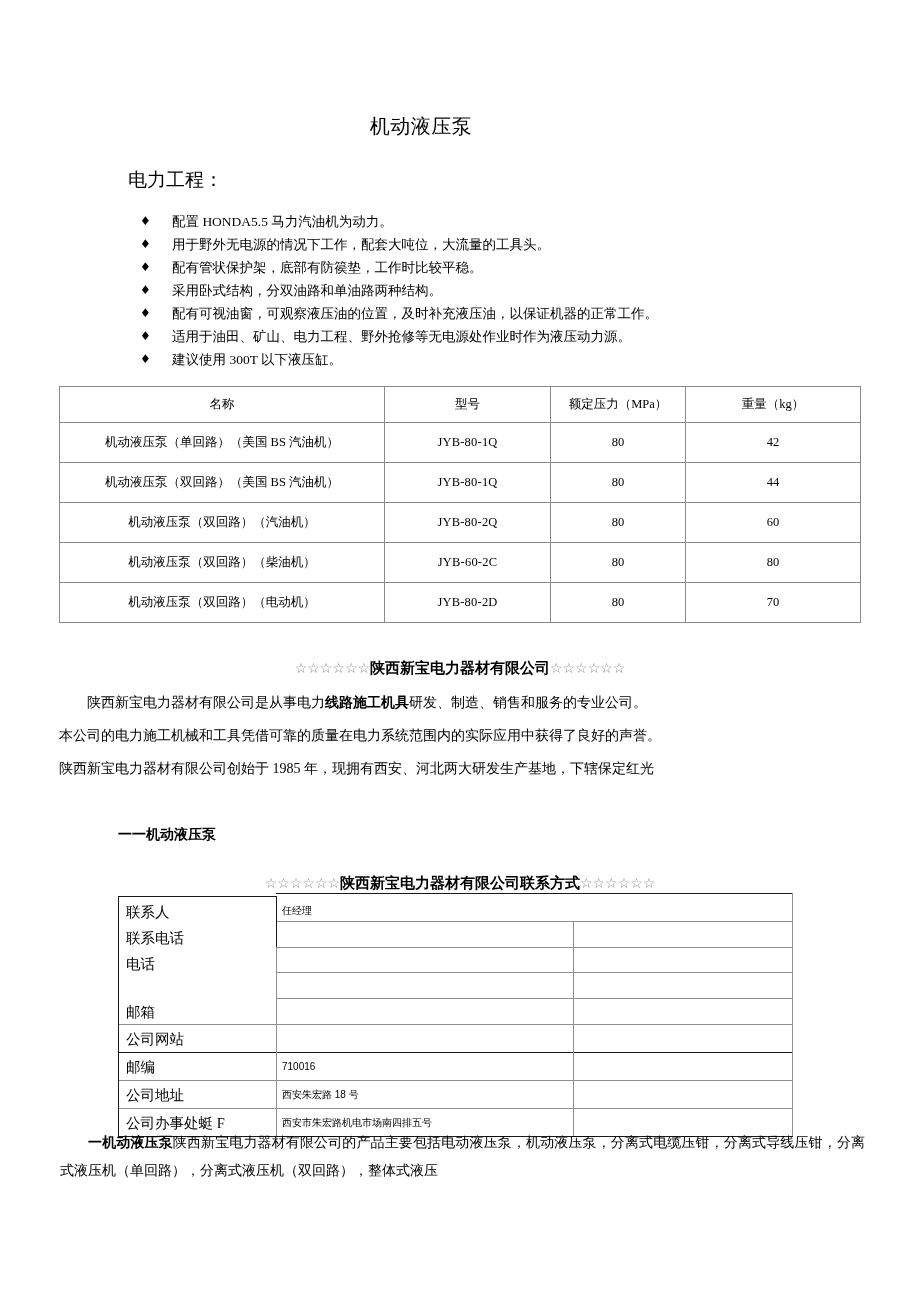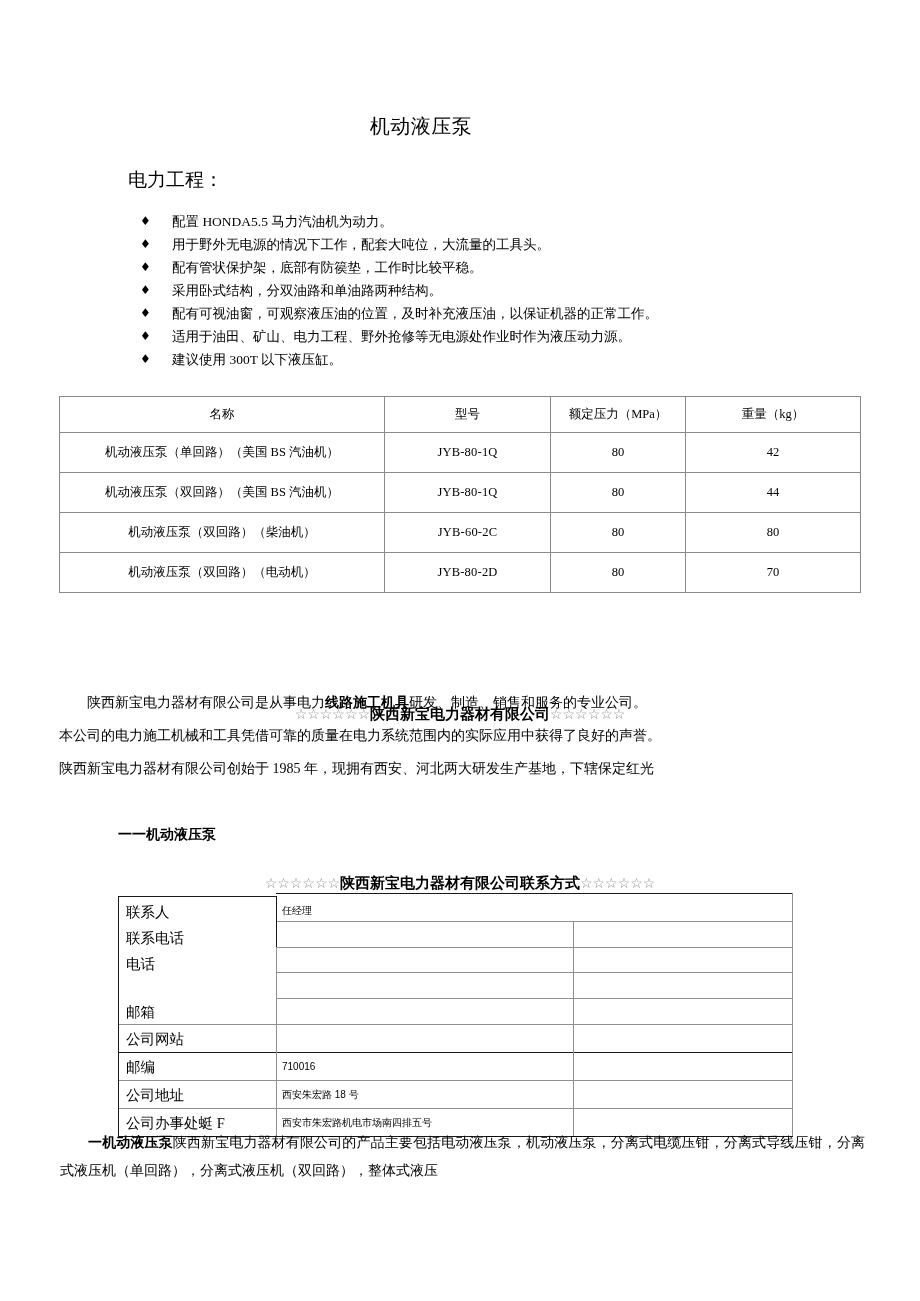--- a/index.html
+++ b/index.html
@@ -70,21 +70,21 @@
   .bullet-text {
     flex: 1 1 auto;
     white-space: nowrap;
     font-size: 13.5px;
   }
 
   
   .spec-table {
     position: absolute;
     left: 59px;
-    top: 396px;
+    top: 386px;
     width: 801px;
     border-collapse: collapse;
     table-layout: fixed;
   }
   .spec-table td, .spec-table th {
     border: 1px solid #8a8a8a;
     font-weight: 400;
     font-size: 12.5px;
     text-align: center;
     vertical-align: middle;
@@ -111,21 +111,21 @@
     font-size: 15px;
     font-weight: 700;
     line-height: 22px;
   }
   .banner .stars {
     font-weight: 400;
     color: #8c8c8c;
     font-size: 14px;
     letter-spacing: 0px;
   }
-  #banner-company { top: 657px; margin-top: 46px; }
+  #banner-company { top: 657px; }
   #banner-contact { top: 872px; }
 
   
   .desc {
     position: absolute;
     left: 59px;
     top: 686px;
     width: 802px;
     font-size: 14px;
     line-height: 33px;
@@ -245,20 +245,26 @@
         <td>机动液压泵（单回路）（美国 BS 汽油机）</td>
         <td class="model-cell">JYB-80-1Q</td>
         <td>80</td>
         <td>42</td>
       </tr>
       <tr>
         <td>机动液压泵（双回路）（美国 BS 汽油机）</td>
         <td class="model-cell">JYB-80-1Q</td>
         <td>80</td>
         <td>44</td>
+      </tr>
+      <tr>
+        <td>机动液压泵（双回路）（汽油机）</td>
+        <td class="model-cell">JYB-80-2Q</td>
+        <td>80</td>
+        <td>60</td>
       </tr>
       <tr>
         <td>机动液压泵（双回路）（柴油机）</td>
         <td class="model-cell">JYB-60-2C</td>
         <td>80</td>
         <td>80</td>
       </tr>
       <tr>
         <td>机动液压泵（双回路）（电动机）</td>
         <td class="model-cell">JYB-80-2D</td>

